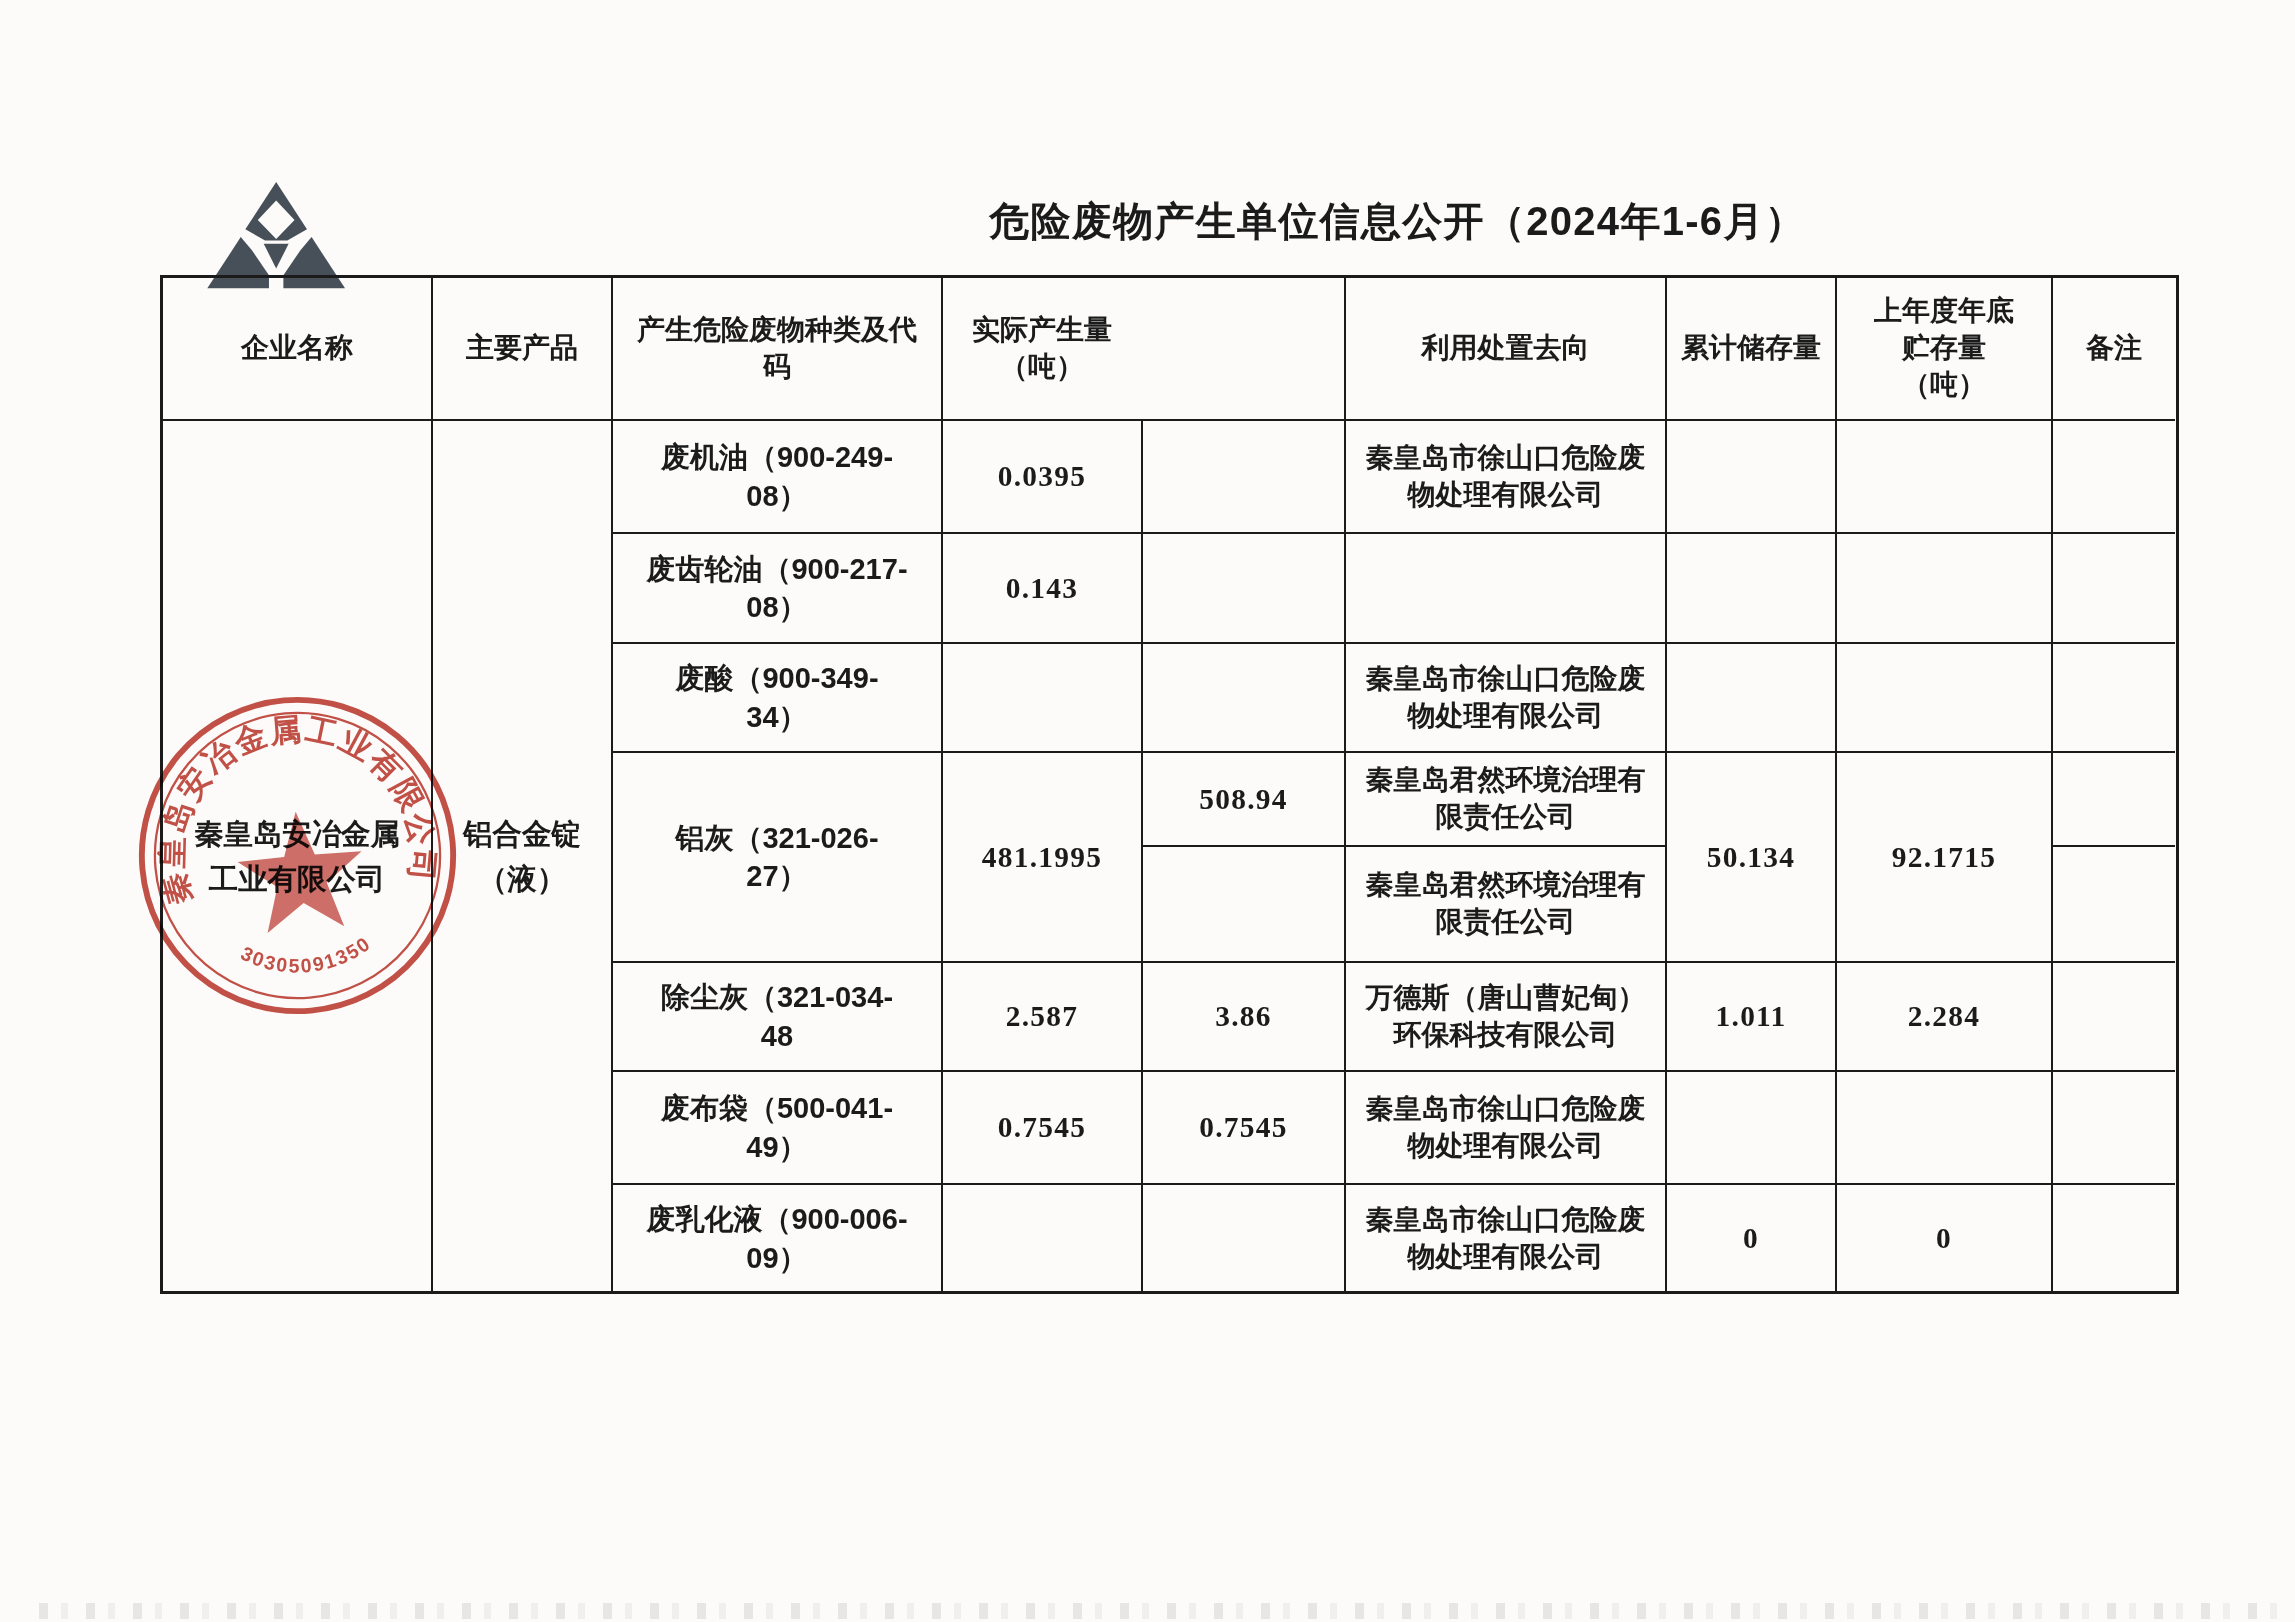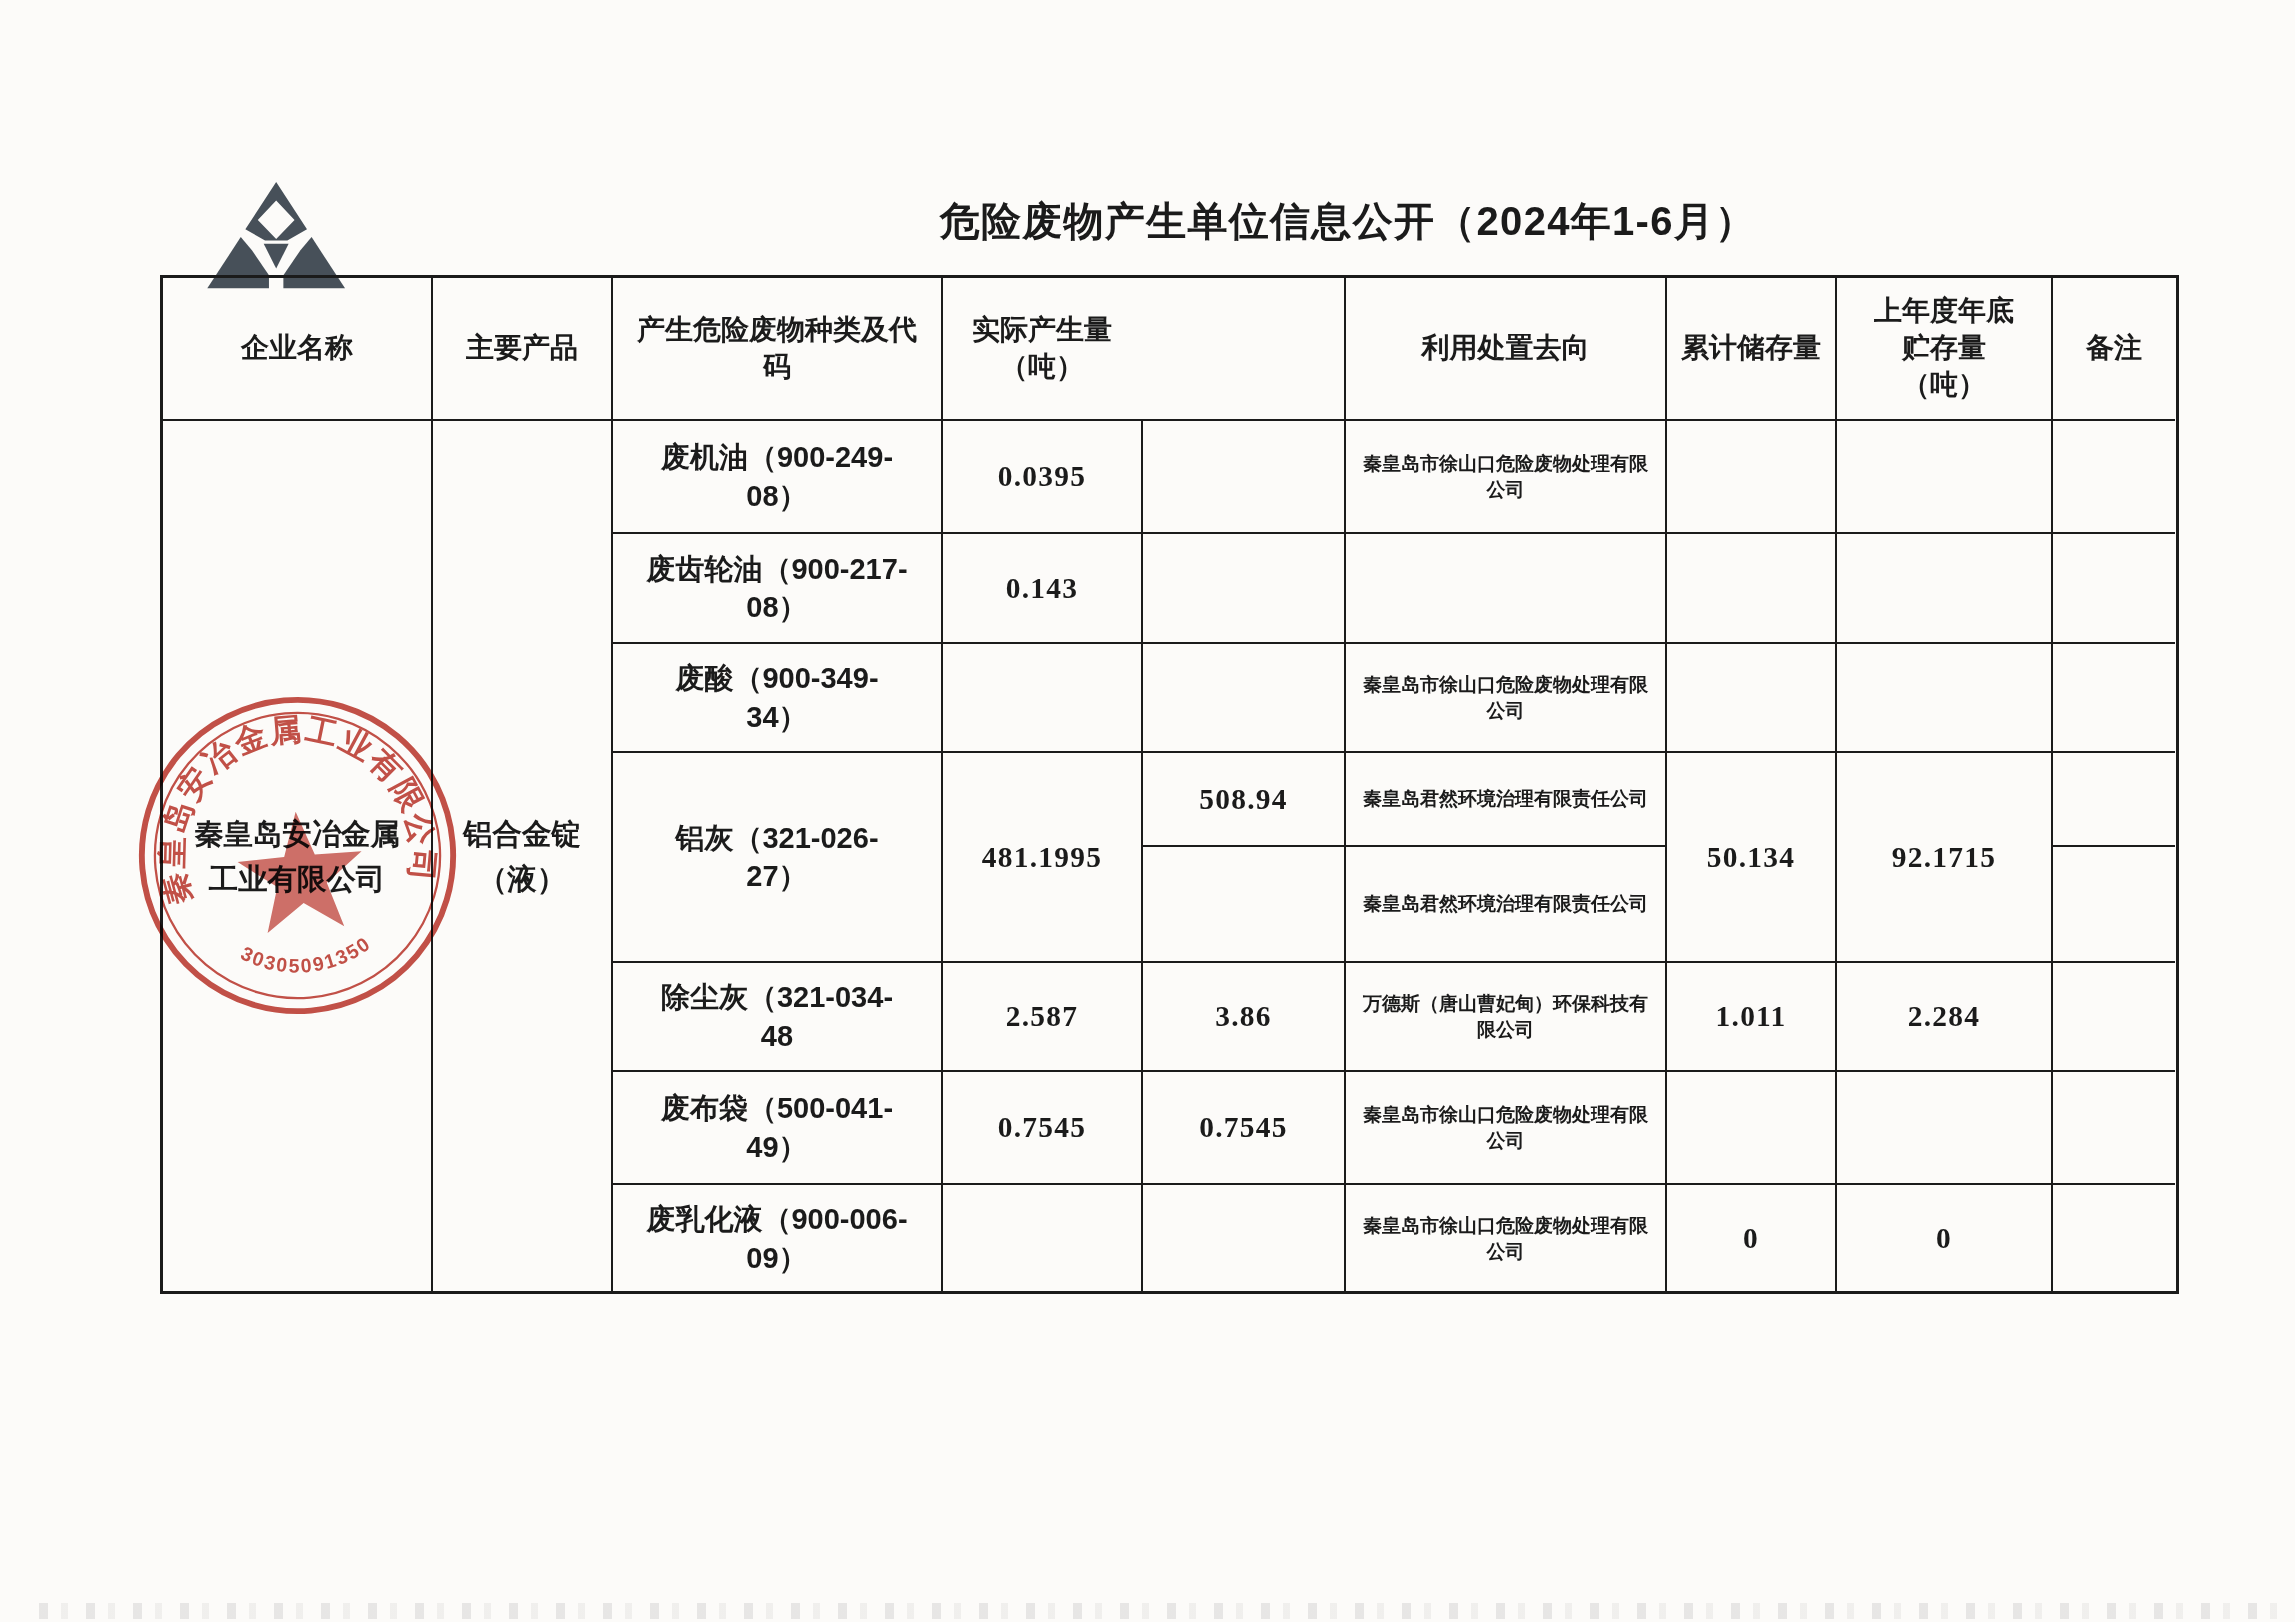--- a/index.html
+++ b/index.html
@@ -14,21 +14,21 @@
     width:2295px;height:1622px;
     background:var(--paper);
     overflow:hidden;
     font-family:"Liberation Sans","DejaVu Sans",sans-serif;
     color:var(--ink);
     line-break:strict;
   }
   
   .title{
     position:absolute;left:890px;top:194px;width:916px;
-    text-align:center;font-size:40px;font-weight:700;letter-spacing:1.3px;
+    text-align:right;font-size:40px;font-weight:700;letter-spacing:1.3px;
     white-space:nowrap;
   }
   
   .logo{position:absolute;left:206px;top:178px;}
   
   .tbl{
     position:absolute;left:160px;top:275px;width:2019px;height:1019px;
     box-sizing:border-box;border:3.3px solid var(--ink);
     display:grid;
     grid-template-columns:268px 180px 330px 200px 203px 321px 170px 216px 124px;
@@ -40,21 +40,21 @@
     border-left:2.6px solid var(--ink);border-top:2.6px solid var(--ink);
     box-sizing:border-box;overflow:hidden;
   }
   .bl0{border-left:none}
   .bt0{border-top:none}
   .h{font-size:28px;}
   .p38{padding:0 18px}
   .p44{padding:0 29px}
   .p55{padding:16px 36px}
   .w{font-size:29px;padding:0 33px;}
-  .d{font-size:19px;padding:0 17px;}
+  .d{font-size:28px;padding:0 17px;}
   .n{font-family:"Liberation Serif","DejaVu Serif",serif;font-size:29.4px;letter-spacing:1.3px;}
   .nm{display:block;width:209px;font-size:29.4px;line-height:1.5;text-align:center;}
   .pd{display:block;width:131px;font-size:29.4px;line-height:1.5;text-align:center;}
   
   .stamp{
     position:absolute;left:134px;top:692px;
     opacity:.92;mix-blend-mode:multiply;
     transform:rotate(-5deg);
   }
   

